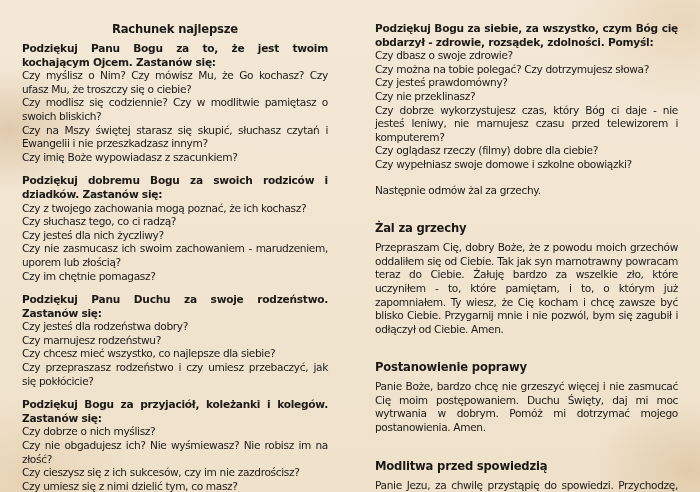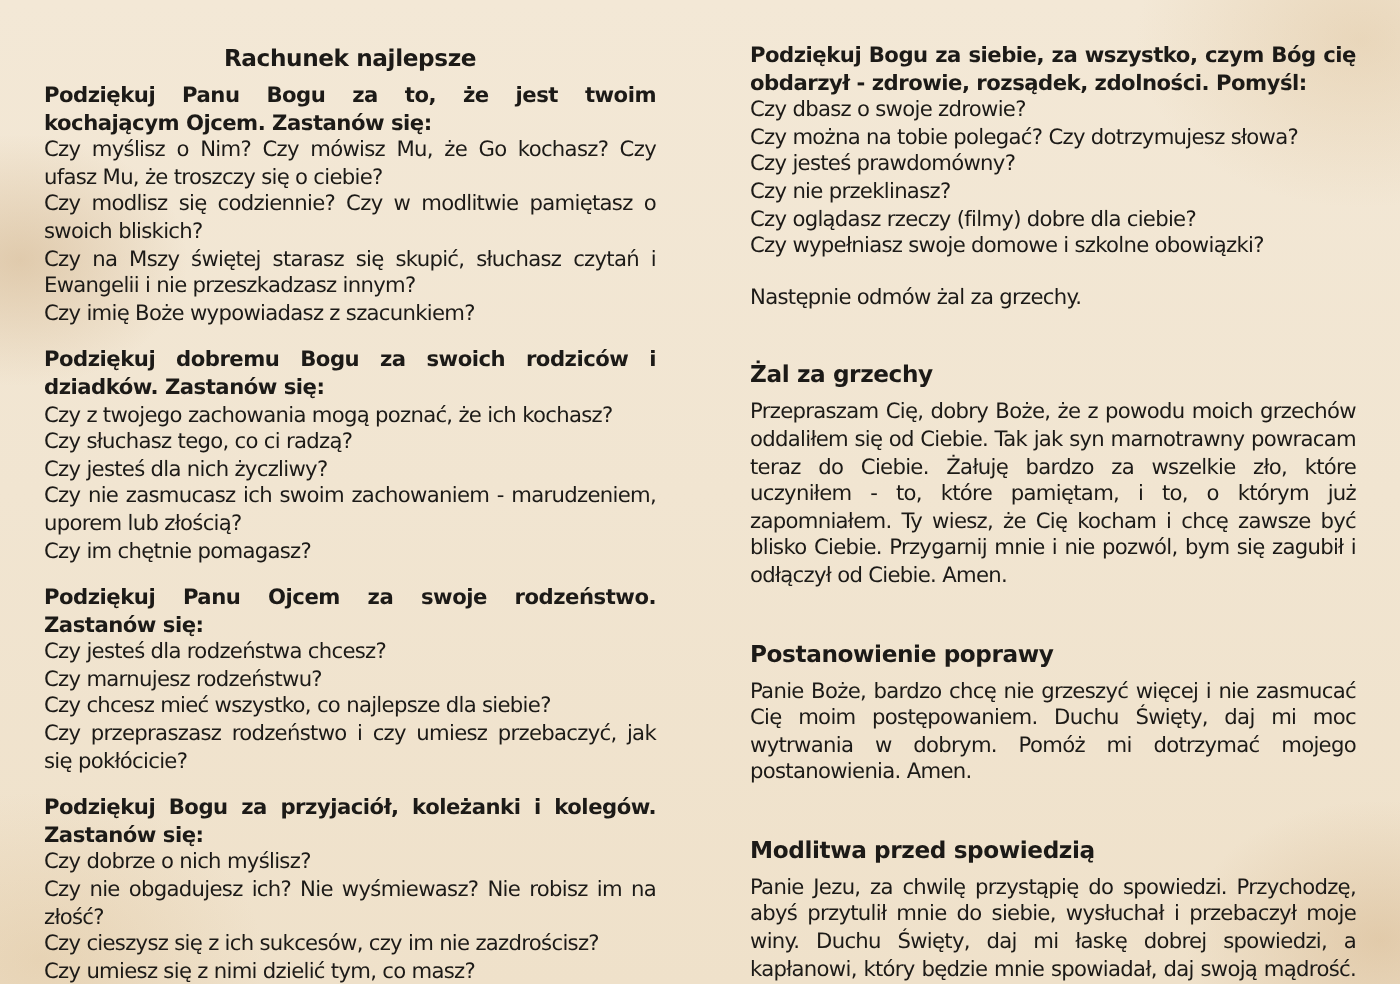--- a/index.html
+++ b/index.html
@@ -89,22 +89,22 @@
   <div class="section">
     <div class="section-lead">Podziękuj dobremu Bogu za swoich rodziców i dziadków. Zastanów się:</div>
     <div class="q">Czy z twojego zachowania mogą poznać, że ich kochasz?</div>
     <div class="q">Czy słuchasz tego, co ci radzą?</div>
     <div class="q">Czy jesteś dla nich życzliwy?</div>
     <div class="q">Czy nie zasmucasz ich swoim zachowaniem - marudzeniem, uporem lub złością?</div>
     <div class="q">Czy im chętnie pomagasz?</div>
   </div>
 
   <div class="section">
-    <div class="section-lead">Podziękuj Panu Ojcem za swoje rodzeństwo. Zastanów się:</div>
-    <div class="q">Czy jesteś dla rodzeństwa chcesz?</div>
+    <div class="section-lead">Podziękuj Panu Duchu za swoje rodzeństwo. Zastanów się:</div>
+    <div class="q">Czy jesteś dla rodzeństwa dobry?</div>
     <div class="q">Czy marnujesz rodzeństwu?</div>
     <div class="q">Czy chcesz mieć wszystko, co najlepsze dla siebie?</div>
     <div class="q">Czy przepraszasz rodzeństwo i czy umiesz przebaczyć, jak się pokłócicie?</div>
   </div>
 
   <div class="section">
     <div class="section-lead">Podziękuj Bogu za przyjaciół, koleżanki i kolegów. Zastanów się:</div>
     <div class="q">Czy dobrze o nich myślisz?</div>
     <div class="q">Czy nie obgadujesz ich? Nie wyśmiewasz? Nie robisz im na złość?</div>
     <div class="q">Czy cieszysz się z ich sukcesów, czy im nie zazdrościsz?</div>
@@ -113,20 +113,21 @@
   </div>
 </div>
 
 <div class="page page-right">
   <div class="section">
     <div class="section-lead">Podziękuj Bogu za siebie, za wszystko, czym Bóg cię obdarzył - zdrowie, rozsądek, zdolności. Pomyśl:</div>
     <div class="q">Czy dbasz o swoje zdrowie?</div>
     <div class="q">Czy można na tobie polegać? Czy dotrzymujesz słowa?</div>
     <div class="q">Czy jesteś prawdomówny?</div>
     <div class="q">Czy nie przeklinasz?</div>
+    <div class="q">Czy dobrze wykorzystujesz czas, który Bóg ci daje - nie jesteś leniwy, nie marnujesz czasu przed telewizorem i komputerem?</div>
     <div class="q">Czy oglądasz rzeczy (filmy) dobre dla ciebie?</div>
     <div class="q">Czy wypełniasz swoje domowe i szkolne obowiązki?</div>
   </div>
 
   <div class="plain">Następnie odmów żal za grzechy.</div>
 
   <div class="prayer">
     <div class="prayer-title">Żal za grzechy</div>
     <div class="prayer-body">Przepraszam Cię, dobry Boże, że z powodu moich grzechów oddaliłem się od Ciebie. Tak jak syn marnotrawny powracam teraz do Ciebie. Żałuję bardzo za wszelkie zło, które uczyniłem - to, które pamiętam, i to, o którym już zapomniałem. Ty wiesz, że Cię kocham i chcę zawsze być blisko Ciebie. Przygarnij mnie i nie pozwól, bym się zagubił i odłączył od Ciebie. Amen.</div>
   </div>

